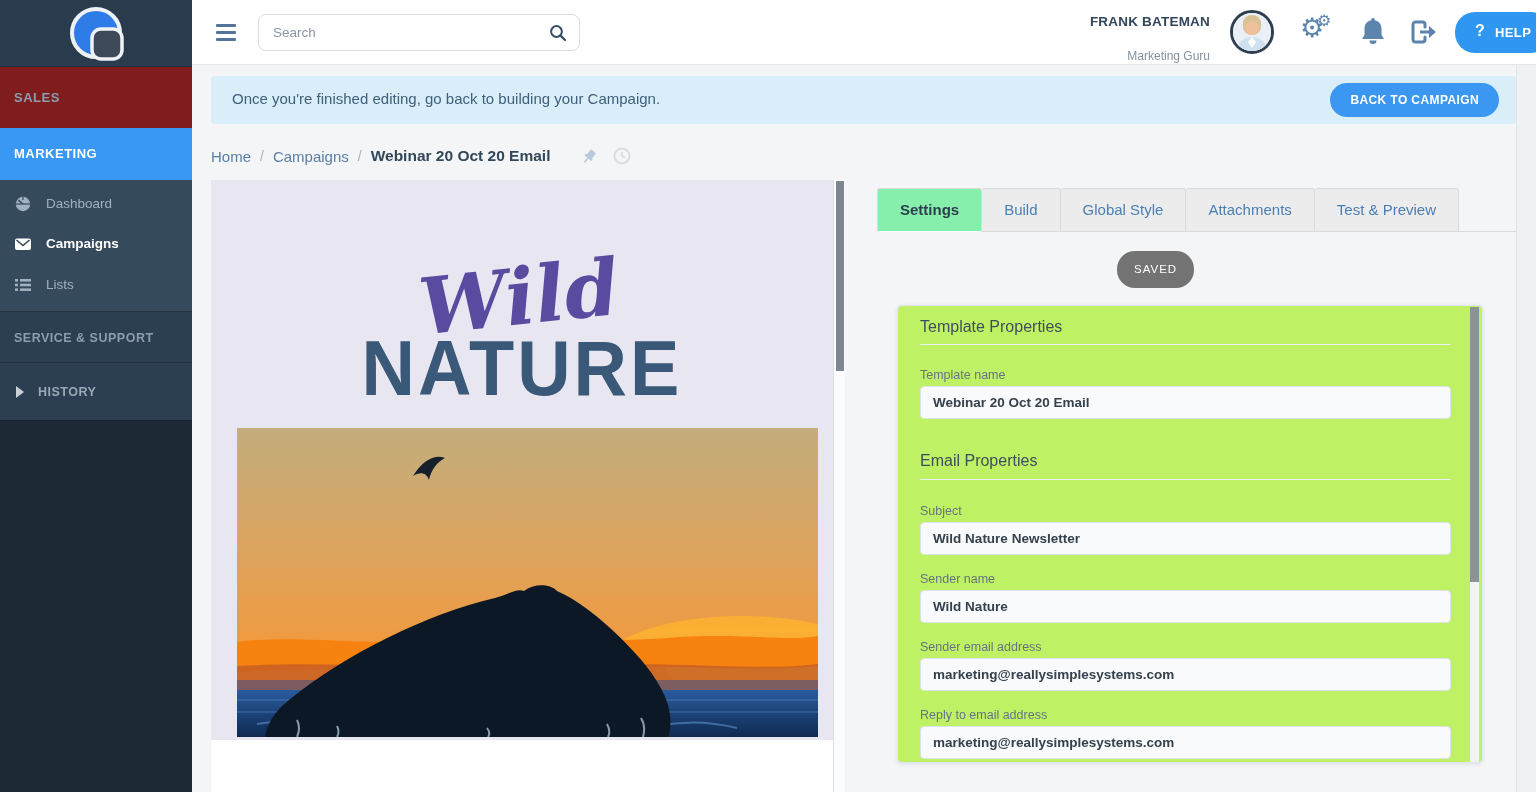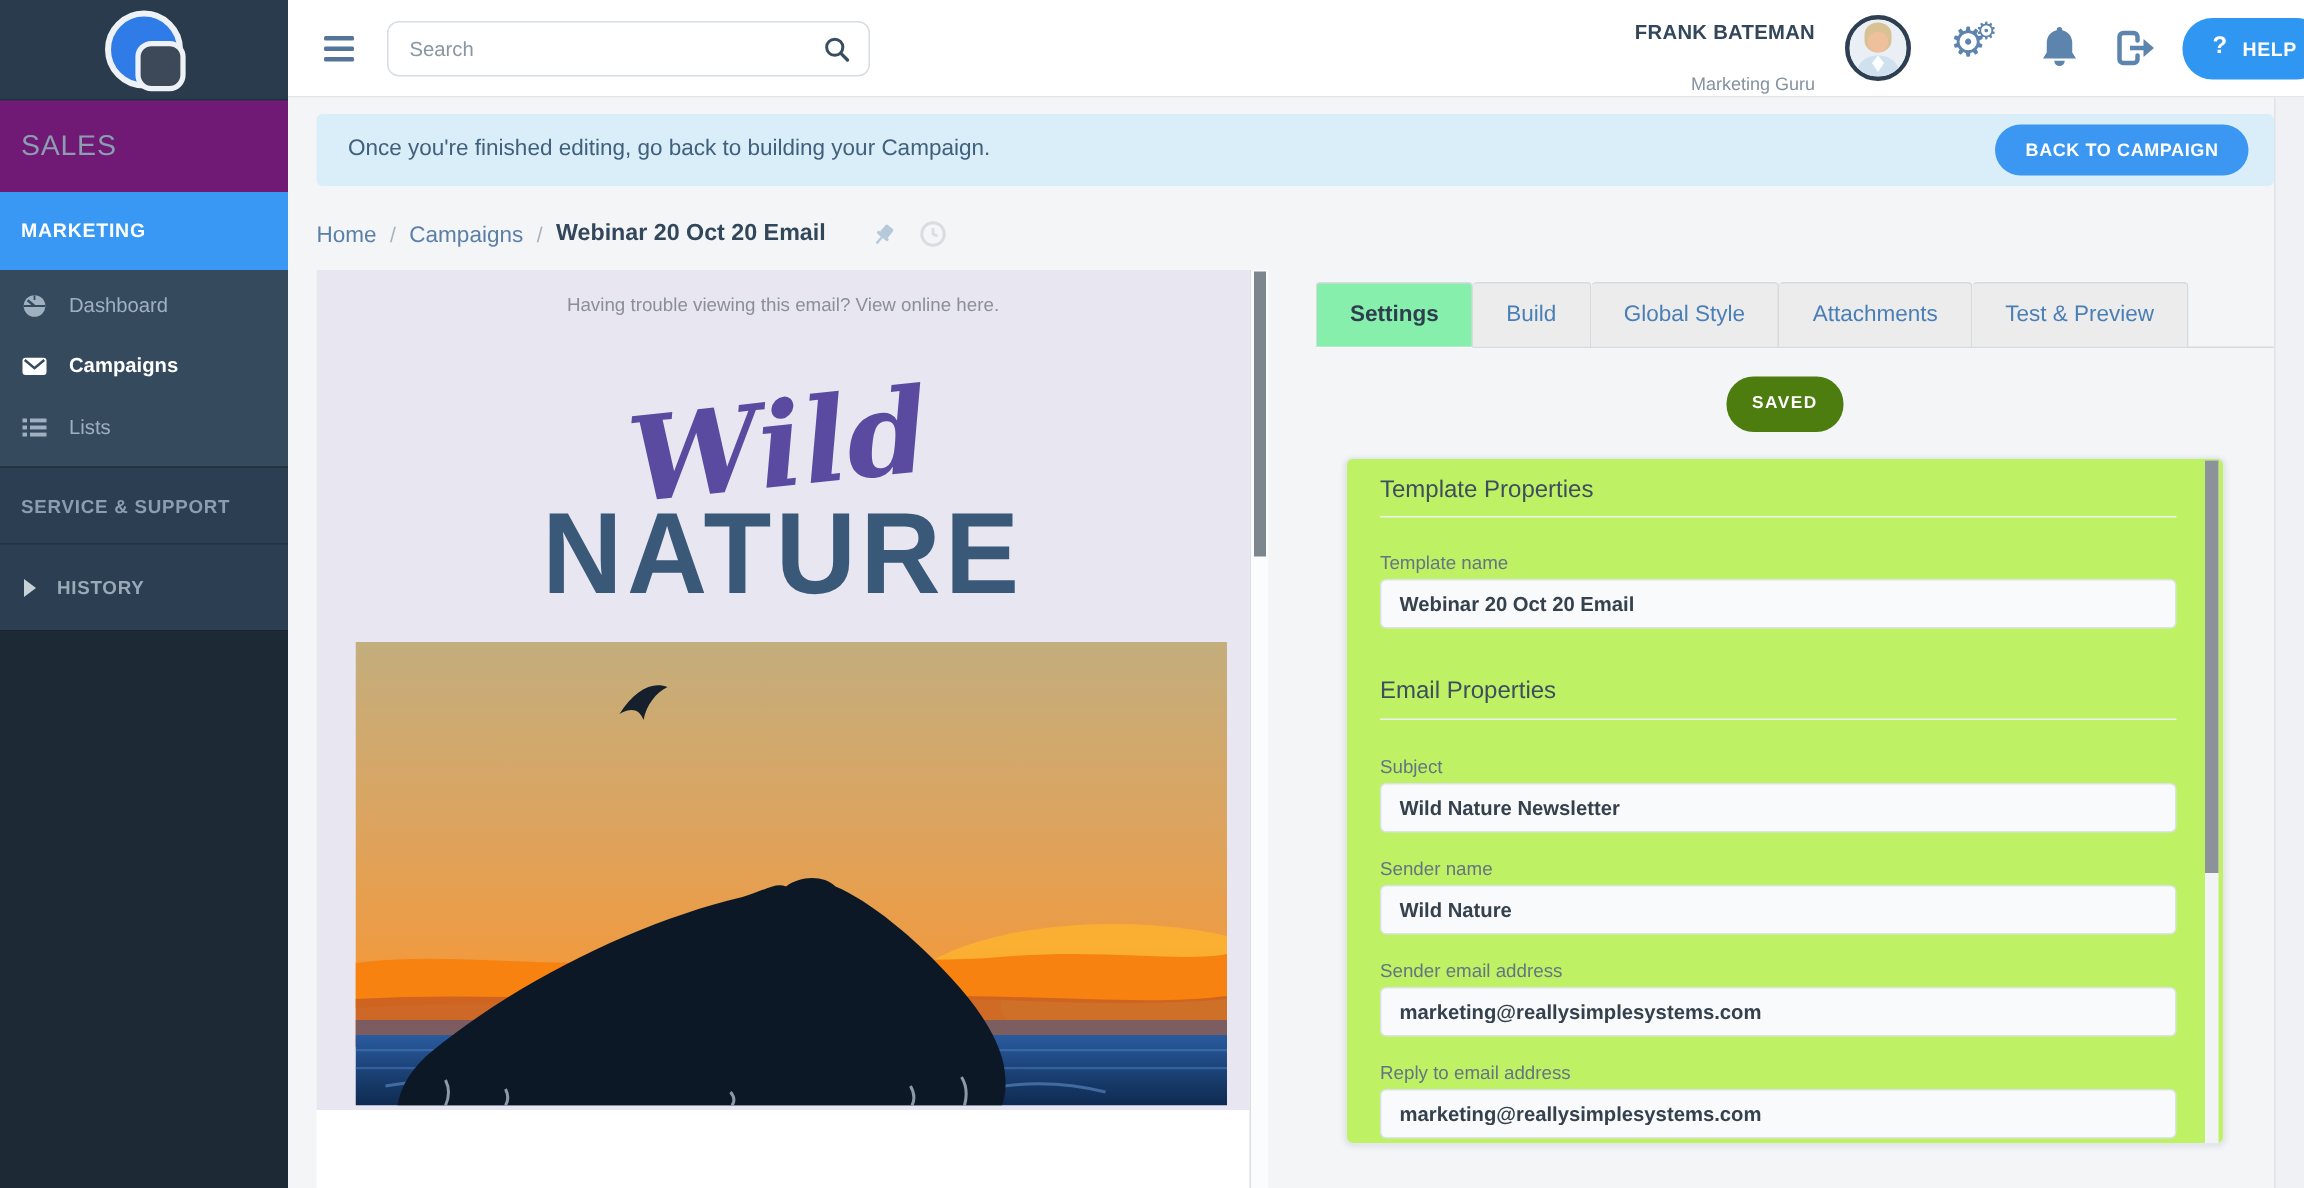--- a/index.html
+++ b/index.html
@@ -3,22 +3,22 @@
 <meta charset="utf-8">
 <style>
   * { margin:0; padding:0; box-sizing:border-box; }
   html,body { width:1536px; height:792px; }
   body { font-family:"Liberation Sans", sans-serif; background:#f3f5f7; overflow:hidden; }
   #app { position:absolute; left:0; top:0; width:1536px; height:792px; background:#f3f5f7; overflow:hidden; }
 
   
   .sidebar { position:absolute; left:0; top:0; width:192px; height:792px; background:#1d2935; }
   .sb-logo { position:absolute; left:0; top:0; width:192px; height:66px; background:#2a3b4d; }
-  .sb-sales { position:absolute; left:0; top:66px; width:192px; height:62px; background:#701a75; border-top:1px solid #22303e;
-              color:#8b9db0; font-size:19px; font-weight:normal; letter-spacing:.5px; line-height:62px; padding-left:14px; cursor:pointer; }
+  .sb-sales { position:absolute; left:0; top:66px; width:192px; height:62px; background:#7f1d1d; border-top:1px solid #22303e;
+              color:#8b9db0; font-size:13px; font-weight:bold; letter-spacing:.5px; line-height:62px; padding-left:14px; cursor:pointer; }
   .sb-marketing { position:absolute; left:0; top:128px; width:192px; height:52px; background:#3898f3;
               color:#ffffff; font-size:13px; font-weight:bold; letter-spacing:.5px; line-height:52px; padding-left:14px; cursor:pointer; }
   .sb-sub { position:absolute; left:0; top:180px; width:192px; height:131px; background:#364a5e; }
   .sb-item { position:absolute; left:0; width:204px; height:40px; cursor:pointer; }
   .sb-item .ico { position:absolute; left:14px; top:11px; width:18px; height:18px; }
   .sb-item .lbl { position:absolute; left:46px; top:0; line-height:40px; font-size:13.5px; color:#9fb0c0; }
   .sb-item.active .lbl { color:#ffffff; font-weight:bold; }
   .sb-service { position:absolute; left:0; top:311px; width:192px; height:52px; background:#2c3e51; border-top:1px solid #243240; border-bottom:1px solid #243240;
               color:#8b9db0; font-size:12.5px; font-weight:bold; letter-spacing:.5px; line-height:52px; padding-left:14px; cursor:pointer; }
   .sb-history { position:absolute; left:0; top:363px; width:192px; height:58px; background:#2c3e51; border-bottom:1px solid #18232d; cursor:pointer; }
@@ -72,22 +72,22 @@
 
   
   .tabrow { position:absolute; left:877px; top:188px; height:44px; display:flex; z-index:2; }
   .tabline { position:absolute; left:877px; top:231px; width:639px; height:1px; background:#d8dbde; z-index:1; }
   .tab { height:44px; line-height:42px; padding:0 22px; background:#ececec; border:1px solid #d8dbde; border-left-width:0;
          font-size:15px; color:#4a7fb5; cursor:pointer; border-radius:3px 3px 0 0; }
   .tab:first-child { border-left-width:1px; }
   .tab.active { background:#86efac; border-bottom:1px solid #ffffff; font-weight:bold; color:#2f3e4e; z-index:3; }
 
   
-  .saved-pill { position:absolute; left:1151px; top:251px; height:37px; line-height:37px; padding:0 17px; background:#4d7c0f;
-                border-radius:18px; color:#ffffff; font-size:11.5px; font-weight:bold; letter-spacing:1px; }
+  .saved-pill { position:absolute; left:1117px; top:251px; height:37px; line-height:37px; padding:0 17px; background:#737373;
+                border-radius:18px; color:#ffffff; font-size:11.5px; font-weight:normal; letter-spacing:1px; }
   .card { position:absolute; left:897px; top:305px; width:586px; height:458px; background:#bef264; border:1px solid #e3e7eb; border-radius:5px;
           box-shadow:0 1px 4px rgba(40,60,80,.12); }
   .card-scroll { position:absolute; right:3px; top:1px; width:9px; height:455px; background:#f2f3f4; }
   .card-thumb { position:absolute; left:0; top:0; width:9px; height:275px; background:#8b9299; }
   .sec-title { position:absolute; left:22px; font-size:16px; color:#3f4e5e; }
   .sec-rule { position:absolute; left:22px; width:531px; height:1px; background:#edf0f3; }
   .f-label { position:absolute; left:22px; font-size:12.5px; color:#667482; }
   .f-input { position:absolute; left:22px; width:531px; height:33px; background:#f8fafb; border:1px solid #dbe2e8; border-radius:4px;
              padding:0 12px; font-size:13.5px; font-weight:bold; color:#35414d; font-family:"Liberation Sans", sans-serif; outline:none; }
 
@@ -217,21 +217,20 @@
       </g>
     </svg>
     <svg class="bc-clock" width="18" height="18" viewBox="0 0 18 18">
       <circle cx="9" cy="9" r="7.5" fill="none" stroke="#d8dde2" stroke-width="2"></circle>
       <polyline points="9,5 9,9 12,10.5" fill="none" stroke="#d8dde2" stroke-width="1.8"></polyline>
     </svg>
   </nav>
 
   <section class="preview">
     <div class="preview-lav">
-      <div class="trouble">Having trouble viewing this email? View online here.</div>
 
       <svg class="wild-script" viewBox="0 0 622 120">
         <text x="311" y="88" text-anchor="middle" transform="rotate(-6 311 88)" font-family="DejaVu Serif, serif" font-style="italic" font-weight="bold" font-size="78" fill="#5a4aa0">Wild</text>
       </svg>
       <div class="nature-word">NATURE</div>
 
       <svg class="photo" viewBox="0 0 581 309" preserveAspectRatio="none">
         <defs>
           <linearGradient id="sky" x1="0" y1="0" x2="0" y2="1">
             <stop offset="0" stop-color="#c3ae7d"></stop>

